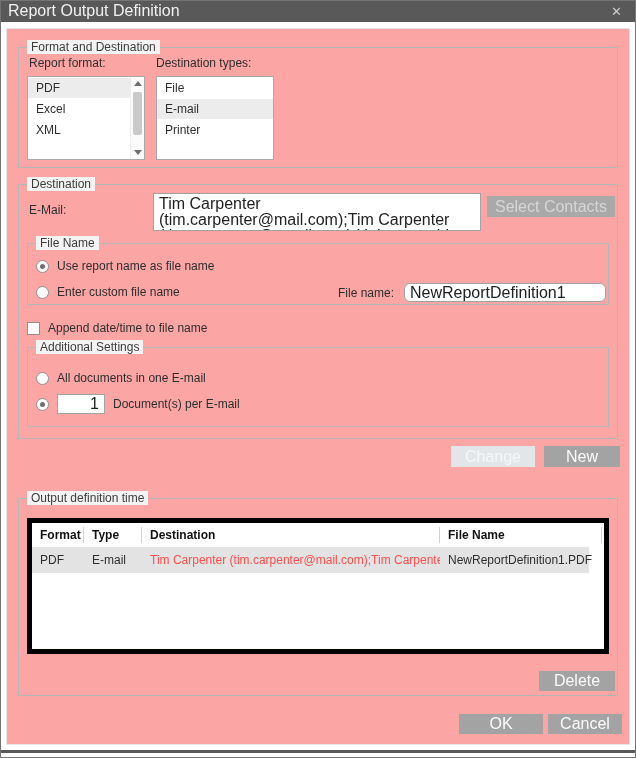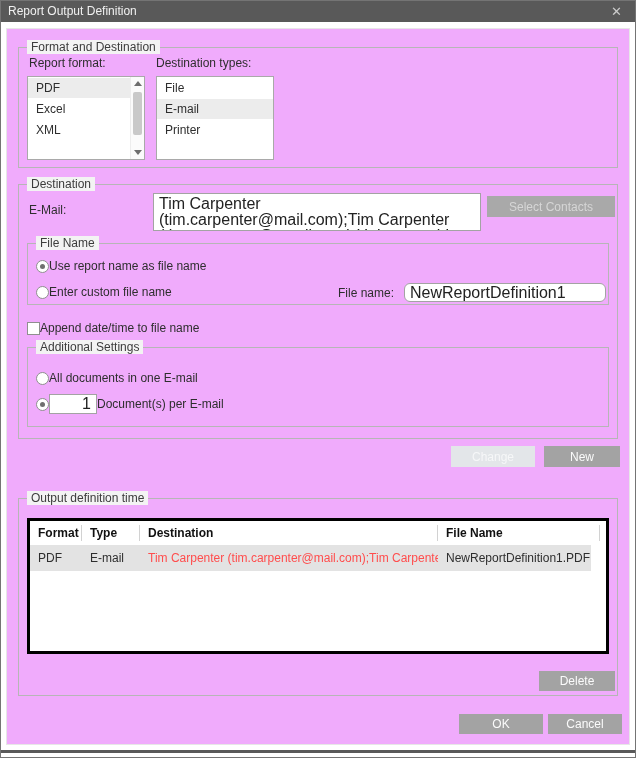--- a/index.html
+++ b/index.html
@@ -8,27 +8,27 @@
     background:#ffffff;
     font-family:"Liberation Sans","DejaVu Sans",sans-serif;
     font-size:12px;color:#2e2e2e;
     -webkit-font-smoothing:antialiased;
   }
   .win-frame{position:absolute;inset:0;border:1px solid #747474;pointer-events:none;}
   .titlebar{
     position:absolute;left:0;top:0;right:0;height:22px;background:#595959;
     display:flex;align-items:center;padding:0 8px;box-sizing:border-box;
   }
-  .title-text{color:#f1f1f1;font-size:12px;}
+  .title-text{color:#f1f1f1;font-size:16px;}
   .close-btn{margin-left:auto;color:#cccccc;font-size:13px;line-height:13px;cursor:default;padding:2px 6px;}
   .bottom-strip{position:absolute;left:1px;right:1px;top:750px;height:3px;background:#595959;}
 
   .panel{
     position:absolute;left:6px;top:28px;width:624px;height:717px;
-    background:#f0abfc;border:1px solid #e7e7e7;box-sizing:border-box;
+    background:#fca5a5;border:1px solid #e7e7e7;box-sizing:border-box;
   }
 
   .group{position:absolute;border:1px solid #b6b6b6;box-sizing:border-box;}
   .group-label{
     position:absolute;top:-8px;left:8px;background:#f3f3f3;padding:0 4px;
     color:#3c3c3c;line-height:14px;white-space:nowrap;
   }
 
   .lbl{position:absolute;white-space:nowrap;color:#2e2e2e;}
 
@@ -46,32 +46,32 @@
   .textbox{
     position:absolute;background:#ffffff;border:1px solid #a3a3a3;box-sizing:border-box;
     font-family:"Liberation Sans","DejaVu Sans",sans-serif;font-size:16px;color:#222222;
   }
   .multiline{padding:2px 5px;line-height:16px;overflow:hidden;}
   input.textbox{padding:0 5px;outline:none;}
   input.num{text-align:right;}
 
   .btn{
     position:absolute;display:flex;align-items:center;justify-content:center;
-    font-size:12px;box-sizing:border-box;cursor:default;user-select:none;
+    font-size:16px;box-sizing:border-box;cursor:default;user-select:none;
   }
   .btn-gray{background:#a3a3a3;color:#fbfbfb;}
   .btn-muted{background:#a9a9a9;color:#d6d6d6;}
   .btn-disabled{background:#e3e6e9;color:#f6f7f8;}
 
-  .choice-row{position:absolute;display:flex;align-items:center;height:16px;}
+  .choice-row{position:absolute;display:flex;align-items:center;gap:8px;height:16px;}
   .radio{width:13px;height:13px;border:1px solid #8f8f8f;border-radius:50%;background:#fff;box-sizing:border-box;position:relative;flex:0 0 auto;}
   .radio.checked::after{content:"";position:absolute;left:3px;top:3px;right:3px;bottom:3px;border-radius:50%;background:#6f6f6f;}
   .checkbox{width:13px;height:13px;border:1px solid #8f8f8f;background:#fff;box-sizing:border-box;flex:0 0 auto;}
 
-  .table{position:absolute;background:#ffffff;border:3px solid #000000;box-sizing:border-box;overflow:hidden;}
+  .table{position:absolute;background:#ffffff;border:5px solid #000000;box-sizing:border-box;overflow:hidden;}
   .thead{display:flex;height:24px;align-items:stretch;font-weight:bold;color:#111;}
   .th{display:flex;align-items:center;padding-left:8px;box-sizing:border-box;position:relative;}
   .th::after{content:"";position:absolute;right:0;top:4px;bottom:4px;width:1px;background:#d2d2d2;}
   .trow{display:flex;height:26px;align-items:center;background:#e3e3e3;margin-right:15px;}
   .td{padding-left:8px;box-sizing:border-box;white-space:nowrap;overflow:hidden;}
   .td-red{color:#ff4d4d;}
 
   .col-format{width:52px;flex:0 0 auto;}
   .col-type{width:58px;flex:0 0 auto;}
   .col-dest{width:298px;flex:0 0 auto;}

